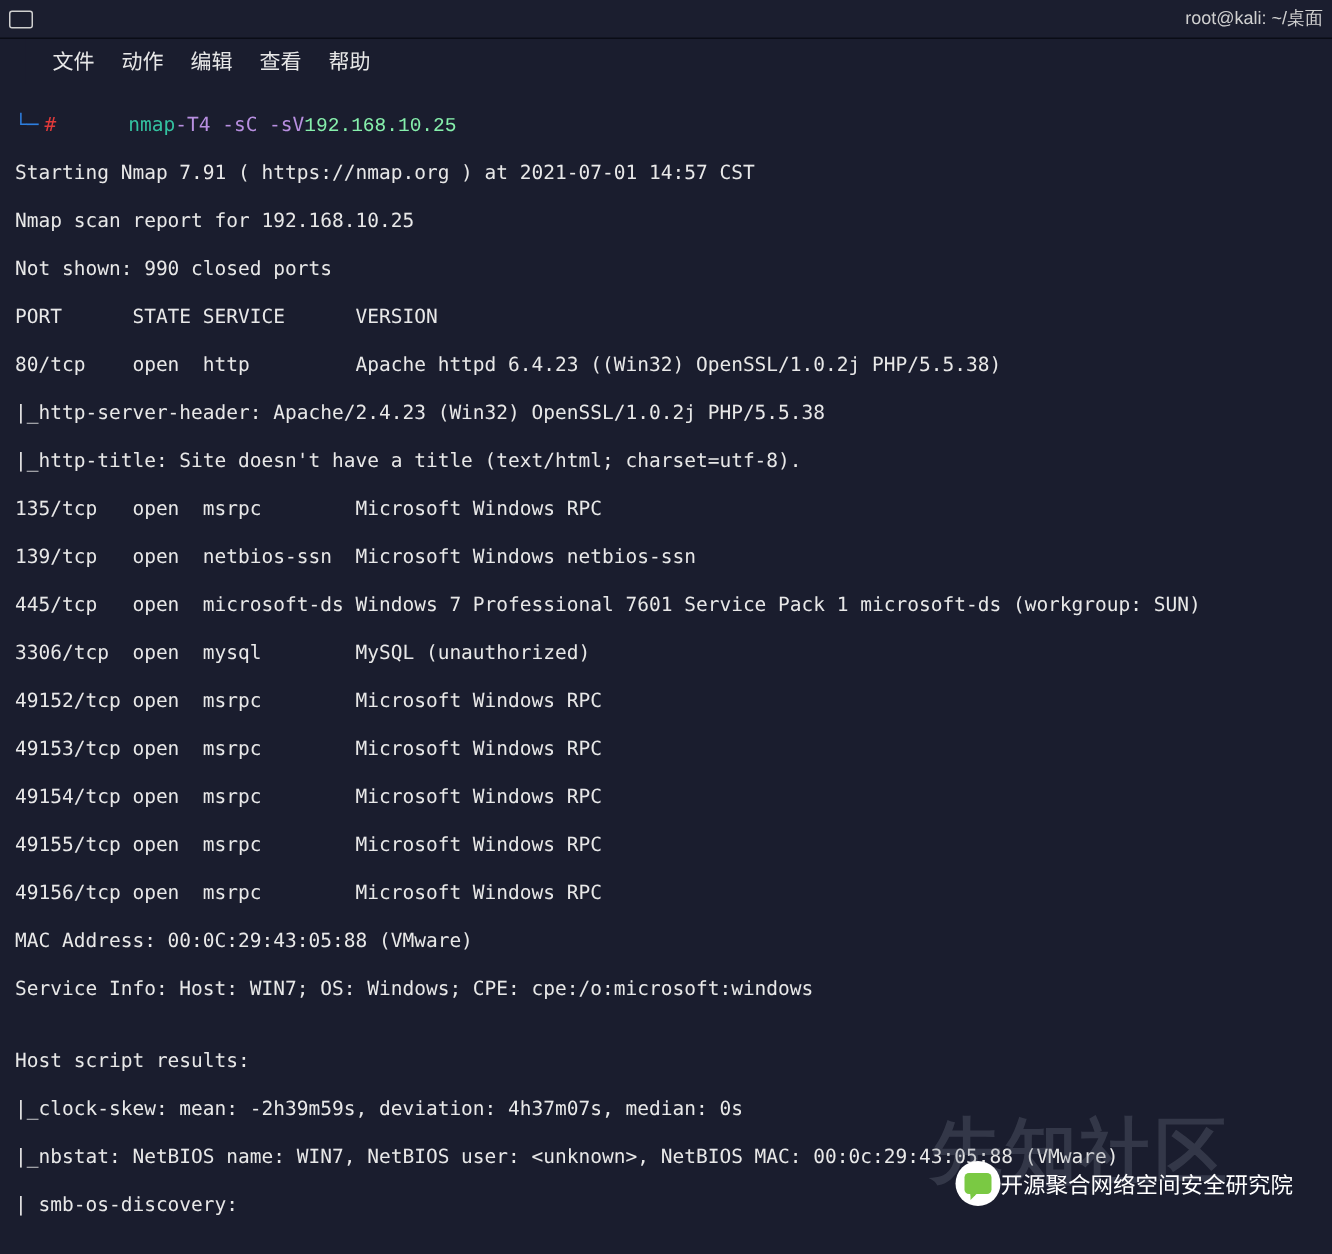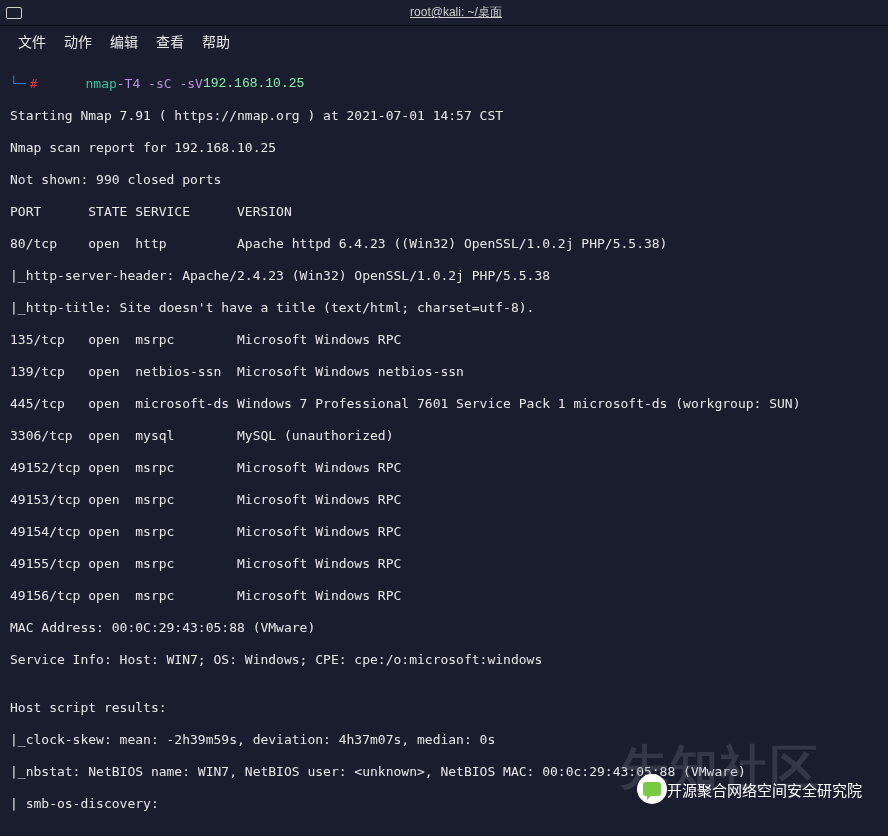--- a/index.html
+++ b/index.html
@@ -25,34 +25,34 @@
     font-family: sans-serif;
   }
   .titlebar-icon {
     width: 16px; height: 12px;
     border: 1px solid #d0d0d0;
     border-radius: 2px;
     margin-right: 8px;
   }
   .titlebar-title {
     flex: 1;
-    text-align: center;
+    text-align: right;
     font-weight: 500;
-    text-decoration: underline;
   }
   .menubar {
     height: 30px;
     background: #1a1d2e;
     display: flex;
     align-items: center;
     gap: 18px;
     padding: 0 18px;
     font-family: "Noto Sans CJK SC", "PingFang SC", sans-serif;
     font-size: 14px;
     color: #e8e8e8;
+    margin-left: 17px;
   }
   .menu-item { cursor: pointer; }
   .terminal {
     padding: 4px 10px;
     line-height: 16px;
     white-space: pre;
     letter-spacing: 0;
   }
   .prompt-line { display: flex; }
   .prompt-l { color: #2d7fe0; }

